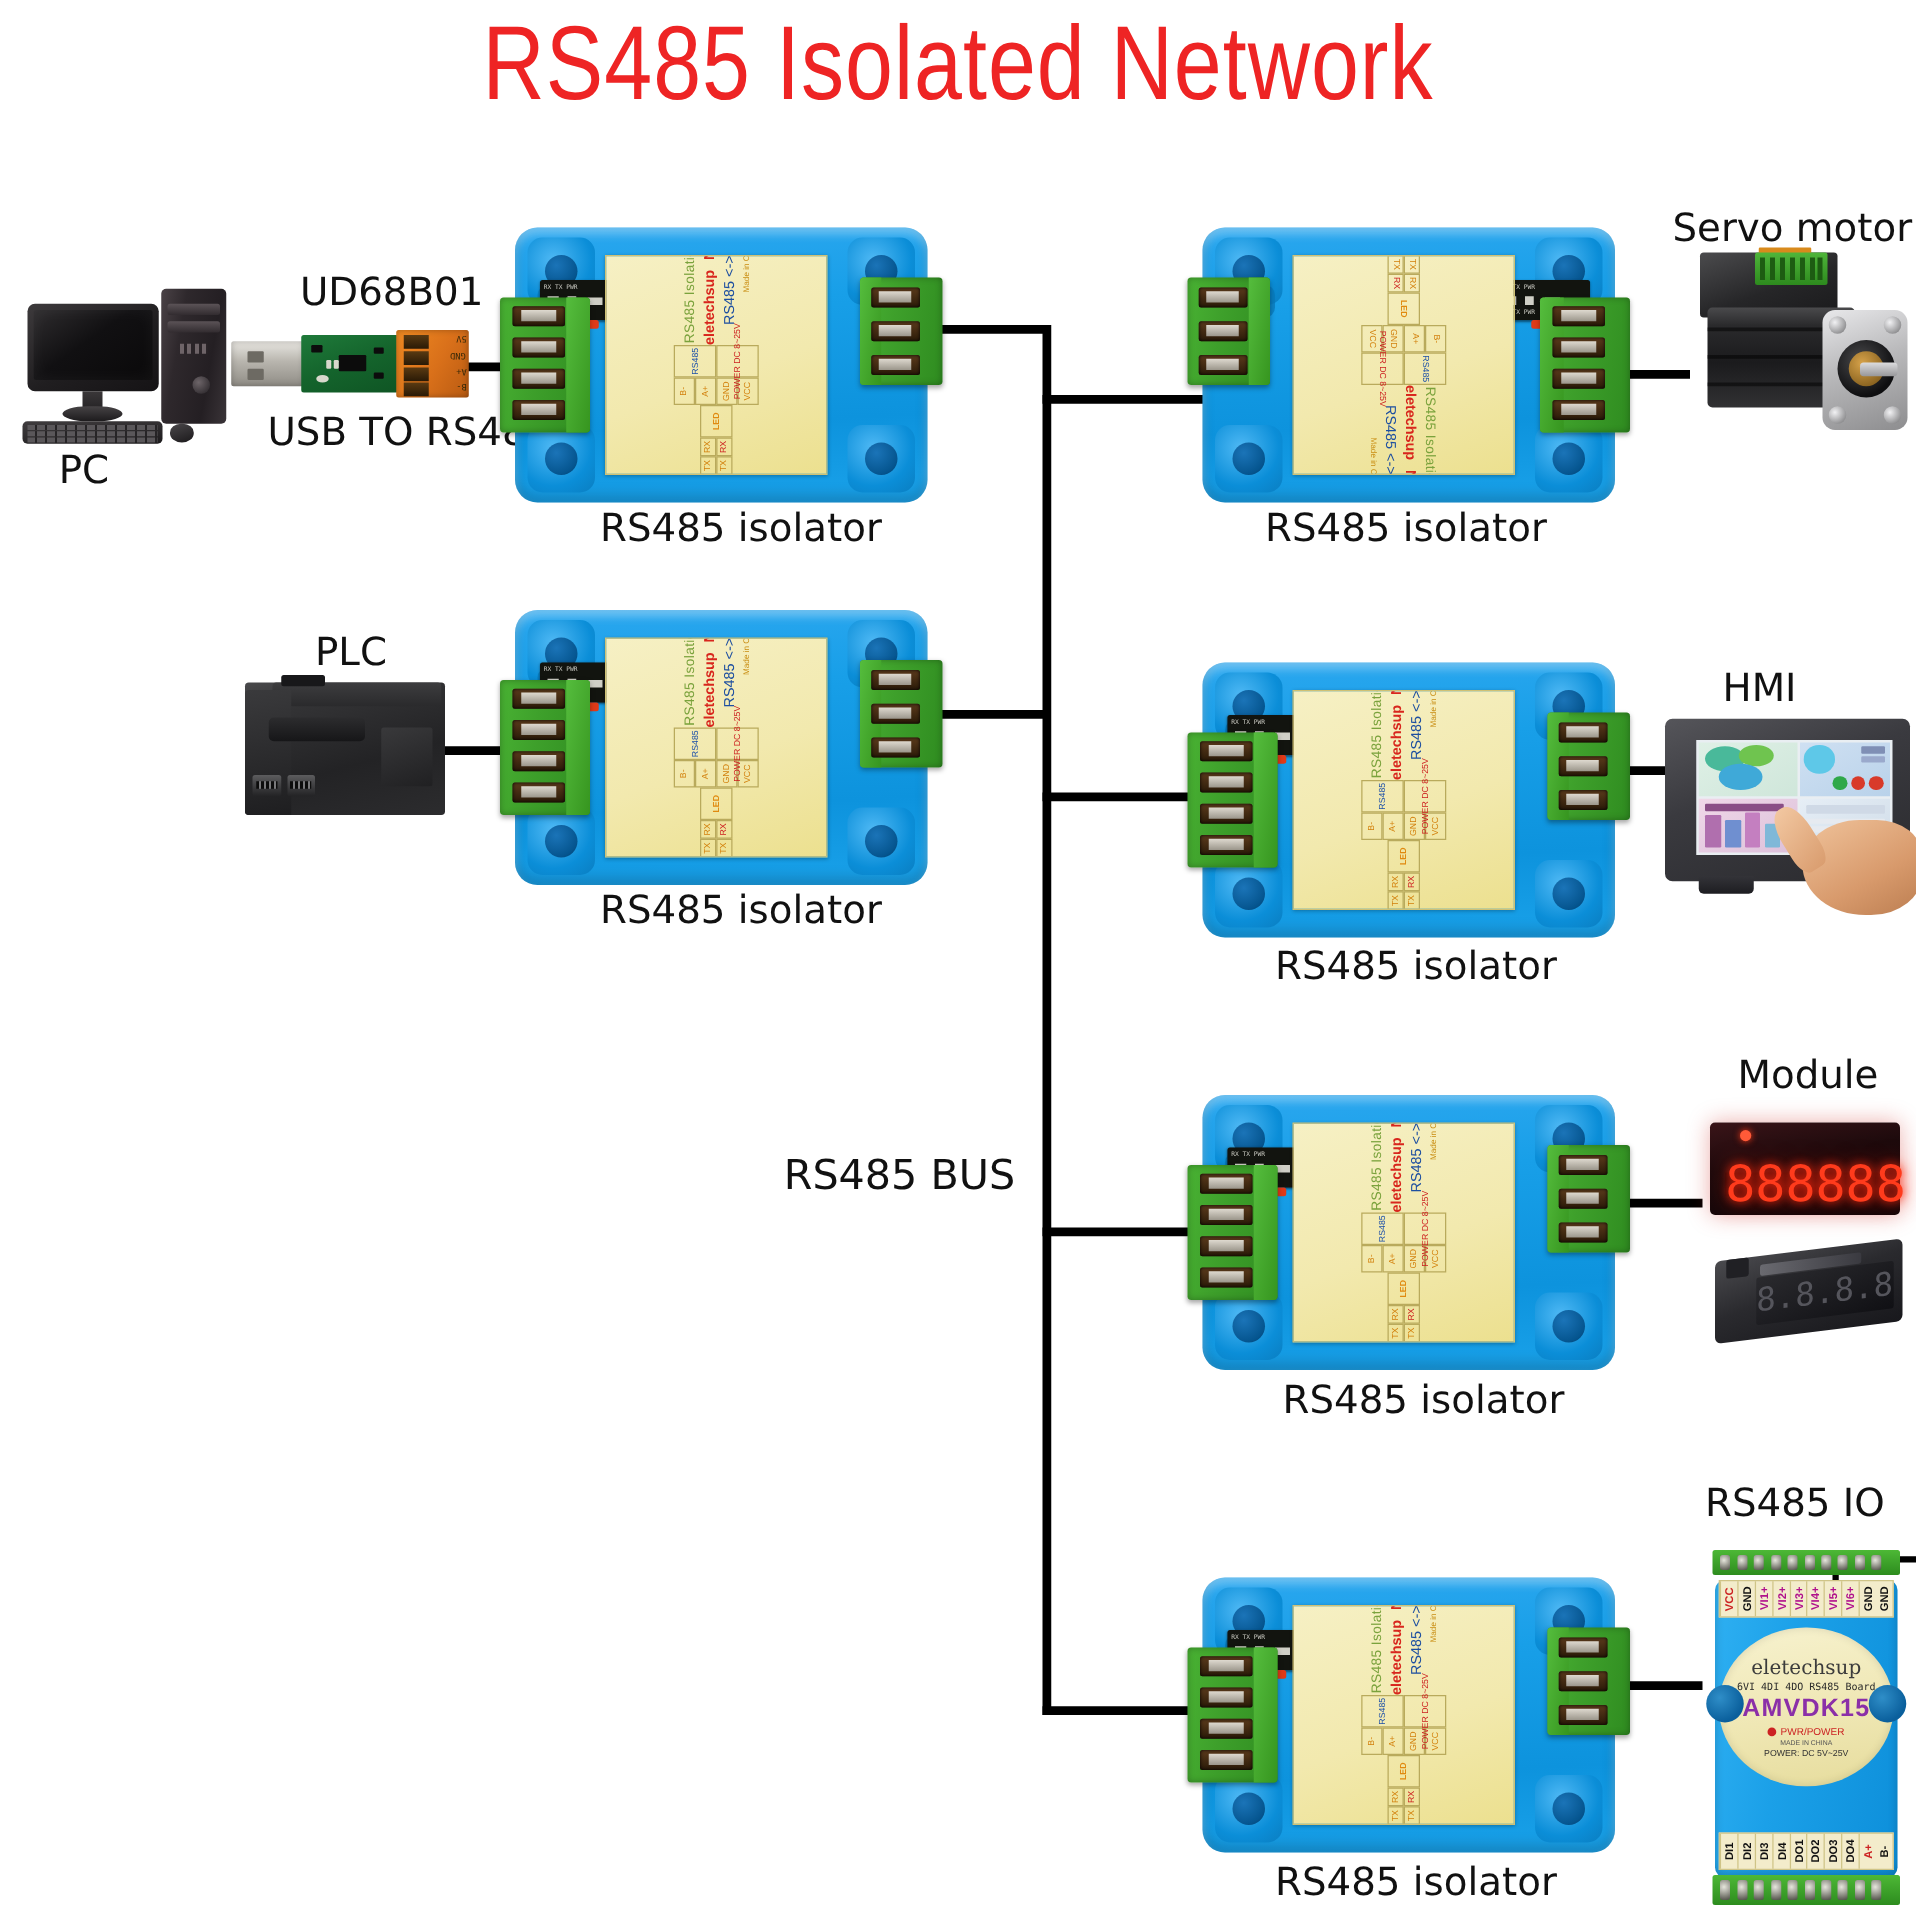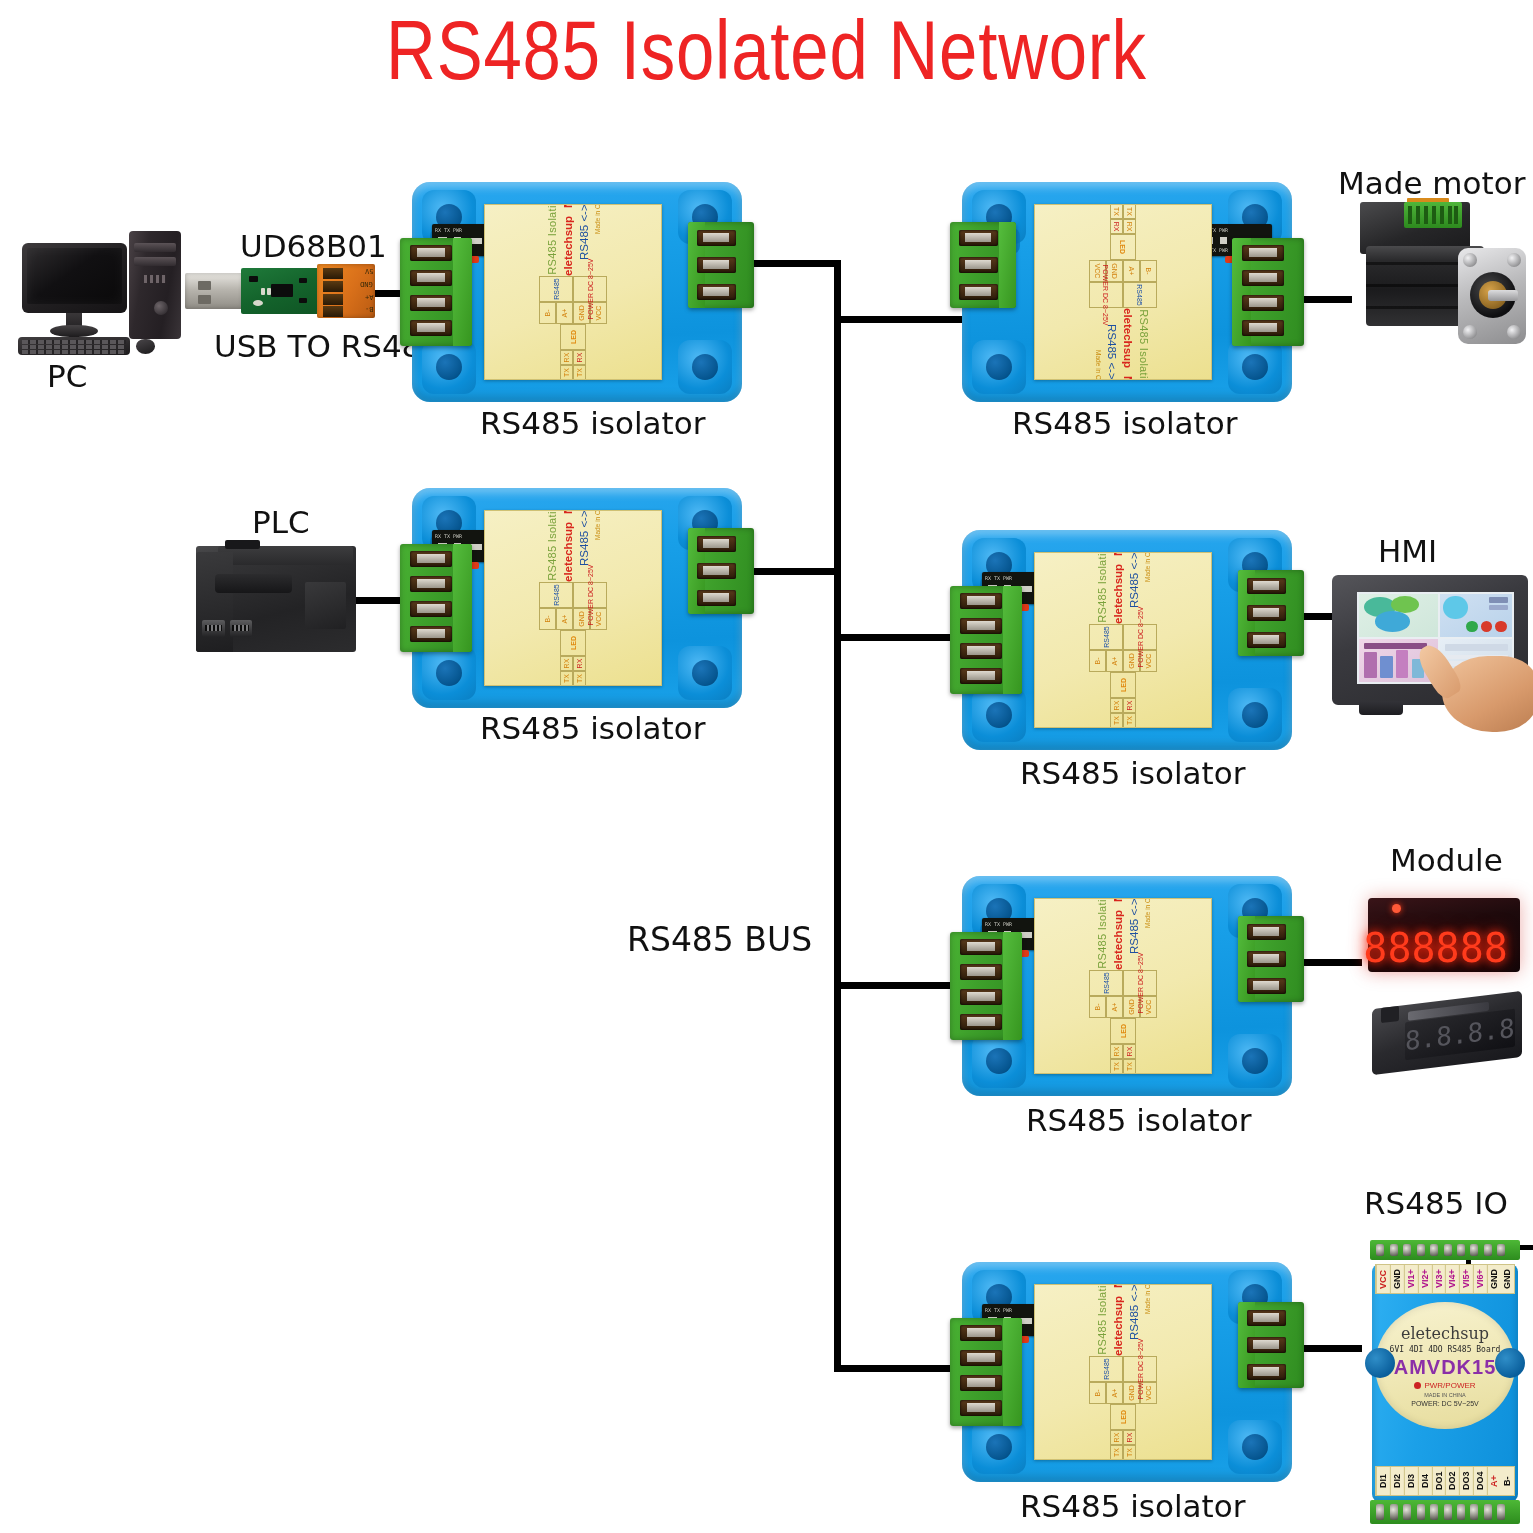--- a/index.html
+++ b/index.html
@@ -195,21 +195,21 @@
     background:linear-gradient(150deg,#f0c39b,#d89a6c 60%,#bb7d50);}
   .finger{position:absolute;border-radius:44% 44% 30% 30%;
     background:linear-gradient(160deg,#f3c9a3,#d99c6e);transform:rotate(-32deg);}
 
   
   .meter{position:absolute;}
   .meter .case{position:absolute;inset:0;border-radius:4px;
     background:linear-gradient(170deg,#3a1418,#1d0a0c 40%,#120608);
     box-shadow:0 0 18px rgba(200,30,20,.35);}
   .meter .disp{position:absolute;left:8%;right:8%;top:22%;bottom:20%;
-    display:flex;align-items:center;justify-content:flex-end;gap:5px;
+    display:flex;align-items:center;justify-content:flex-start;gap:5px;
     background:radial-gradient(ellipse at center,#4a0d0a,#180405 75%);margin-top:24px;}
   .dig{font-family:"DejaVu Sans Mono",monospace;font-size:40px;line-height:1;
     color:#ff3b1c;text-shadow:0 0 8px #ff2a10,0 0 18px rgba(255,40,15,.7);}
   .meter .dot{position:absolute;left:16%;top:8%;width:9px;height:9px;border-radius:50%;
     background:#ff5a38;box-shadow:0 0 6px #ff3a18;}
   .meter2{position:absolute;transform:skewY(-7deg);}
   .meter2 .case2{position:absolute;inset:0;border-radius:5px;
     background:linear-gradient(165deg,#4a4a4e,#2a2a2e 45%,#18181c);}
   .meter2 .disp2{position:absolute;left:22%;right:5%;top:26%;bottom:16%;border-radius:2px;
     background:linear-gradient(160deg,#2a2a2e,#101014);display:flex;align-items:center;
@@ -316,21 +316,21 @@
       <div class="op" style="top:4px;"></div>
       <div class="op" style="top:17px;"></div>
       <div class="op" style="top:30px;"></div>
       <div class="op" style="top:42px;"></div>
       <div class="tl" style="top:3px;">5V</div>
       <div class="tl" style="top:16px;">GND</div>
       <div class="tl" style="top:29px;">A+</div>
       <div class="tl" style="top:41px;">B-</div>
     </div>
   </div>
-  <div class="cap" style="left:240px;top:228px;">UD68B01</div>
+  <div class="cap" style="left:240px;top:216px;">UD68B01</div>
   <div class="cap" style="left:214px;top:328px;">USB TO RS485</div>
 
   <div class="plc" style="left:196px;top:546px;width:160px;height:106px;">
     <div class="body"></div>
     <div class="topcap"></div>
     <div class="conn"></div>
     <div class="lpanel"></div>
     <div class="knob"></div>
     <div class="dsub" style="left:4%;bottom:14%;width:14%;"></div>
     <div class="dsub" style="left:21%;bottom:14%;width:14%;"></div>
@@ -358,21 +358,21 @@
     <div class="flange" style="left:106px;top:58px;width:68px;height:96px;">
       <div class="scr" style="left:5px;top:5px;"></div>
       <div class="scr" style="right:5px;top:5px;"></div>
       <div class="scr" style="left:5px;bottom:5px;"></div>
       <div class="scr" style="right:5px;bottom:5px;"></div>
       <div class="hub" style="left:12px;top:24px;width:46px;height:46px;"></div>
       <div class="bronze" style="left:21px;top:33px;width:28px;height:28px;"></div>
       <div class="shaft" style="left:30px;top:42px;width:30px;height:11px;"></div>
     </div>
   </div>
-  <div class="cap" style="left:1338px;top:165px;">Made motor</div>
+  <div class="cap" style="left:1338px;top:165px;">Servo motor</div>
 
   <div class="hmi" style="left:1332px;top:575px;width:196px;height:130px;">
     <div class="bez"></div>
     <div class="scr">
       <div class="q q1">
         <div class="blob" style="left:6%;top:8%;width:40%;height:46%;background:#49b99a;"></div>
         <div class="blob" style="left:40%;top:4%;width:36%;height:40%;background:#6fc44f;"></div>
         <div class="blob" style="left:20%;top:40%;width:44%;height:48%;background:#3fa9d8;"></div>
       </div>
       <div class="q q2">

